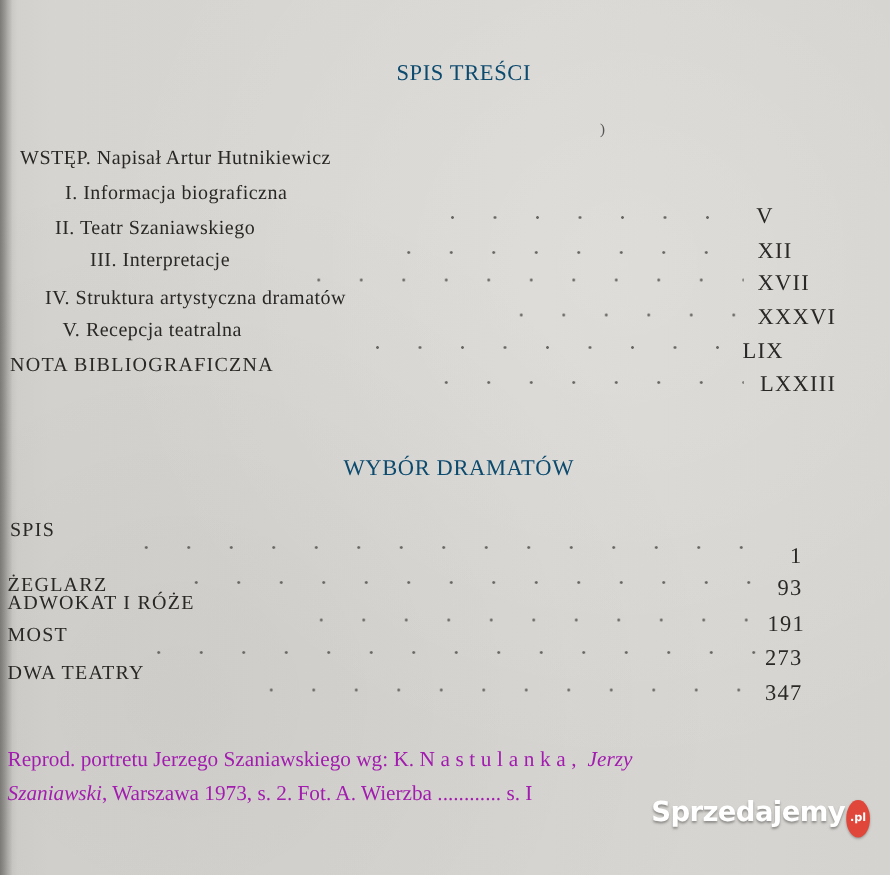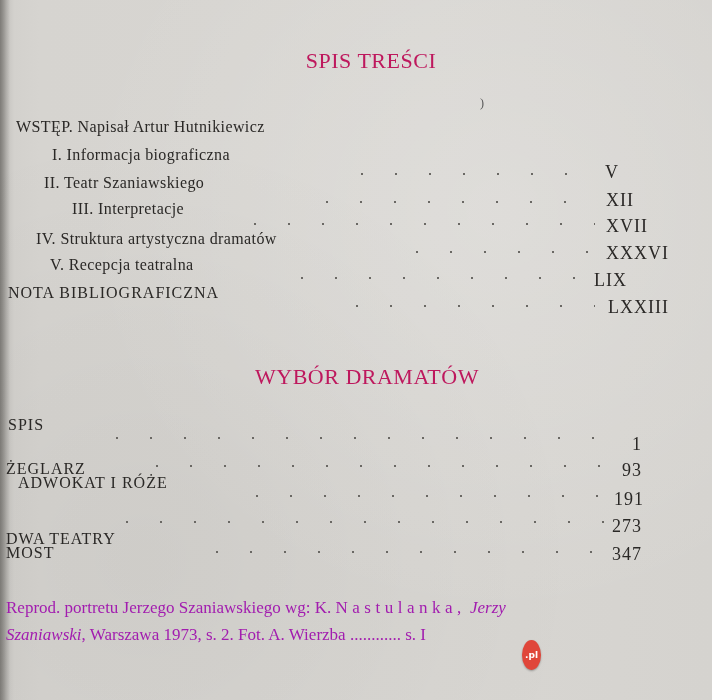--- a/index.html
+++ b/index.html
@@ -26,23 +26,23 @@
     .gutter-shadow {
       position: absolute;
       left: 0; top: 0; bottom: 0;
       width: 10px;
       background: linear-gradient(90deg, rgba(90,88,84,0.55), rgba(90,88,84,0));
     }
     .heading {
       position: absolute;
       left: 0; right: 0;
       text-align: center;
-      font-size: 22px;
+      font-size: 18px;
       letter-spacing: 0.5px;
-      color: #be185d;
+      color: #0c4a6e;
     }
     #h-spis { top: 48px; left: 30px; }
     #h-wybor { top: 364px; left: 22px; }
 
     .stray-mark {
       position: absolute;
       left: 480px; top: 96px;
       font-size: 12px;
       color: #555;
     }
@@ -164,38 +164,39 @@
 <div class="heading" id="h-wybor">WYBÓR DRAMATÓW</div>
 
 <div class="entry caps" style="left:8px; top:416px;">SPIS</div>
 <div class="dots" style="left:100px; top:436px; width:505px;"></div>
 <div class="num" style="left:632px; top:434px;">1</div>
 
 <div class="entry caps" style="left:6px; top:444px;margin-top:16px;">ŻEGLARZ</div>
 <div class="dots" style="left:140px; top:464px; width:465px;"></div>
 <div class="num" style="left:622px; top:460px;">93</div>
 
-<div class="entry caps" style="left:18px; top:474px;">ADWOKAT I RÓŻE</div>
+<div class="entry caps" style="left:6px; top:474px;">ADWOKAT I RÓŻE</div>
 <div class="dots" style="left:240px; top:494px; width:365px;"></div>
 <div class="num" style="left:614px; top:489px;">191</div>
 
-<div class="entry caps" style="left:6px; top:500px;margin-top:44px;">MOST</div>
+<div class="entry caps" style="left:6px; top:500px;">MOST</div>
 <div class="dots" style="left:110px; top:520px; width:495px;"></div>
 <div class="num" style="left:612px; top:516px;">273</div>
 
 <div class="entry caps" style="left:6px; top:530px;">DWA TEATRY</div>
 <div class="dots" style="left:200px; top:550px; width:405px;"></div>
 <div class="num" style="left:612px; top:544px;">347</div>
 
 <div class="footer" style="top:598px;">
   <span>Reprod. portretu Jerzego Szaniawskiego wg: K.</span>
   <span class="spaced">Nastulanka,</span>
   <em>Jerzy</em>
 </div>
 <div class="footer" style="top:625px;">
   <em>Szaniawski</em><span>, Warszawa 1973, s. 2. Fot. A. Wierzba</span>
   <span class="leader">............</span>
   <span>s. I</span>
 </div>
 
 <div class="watermark">
+  <span class="wm-text">Sprzedajemy</span>
   <span class="wm-badge">.pl</span>
 </div>
 
 </body></html>

